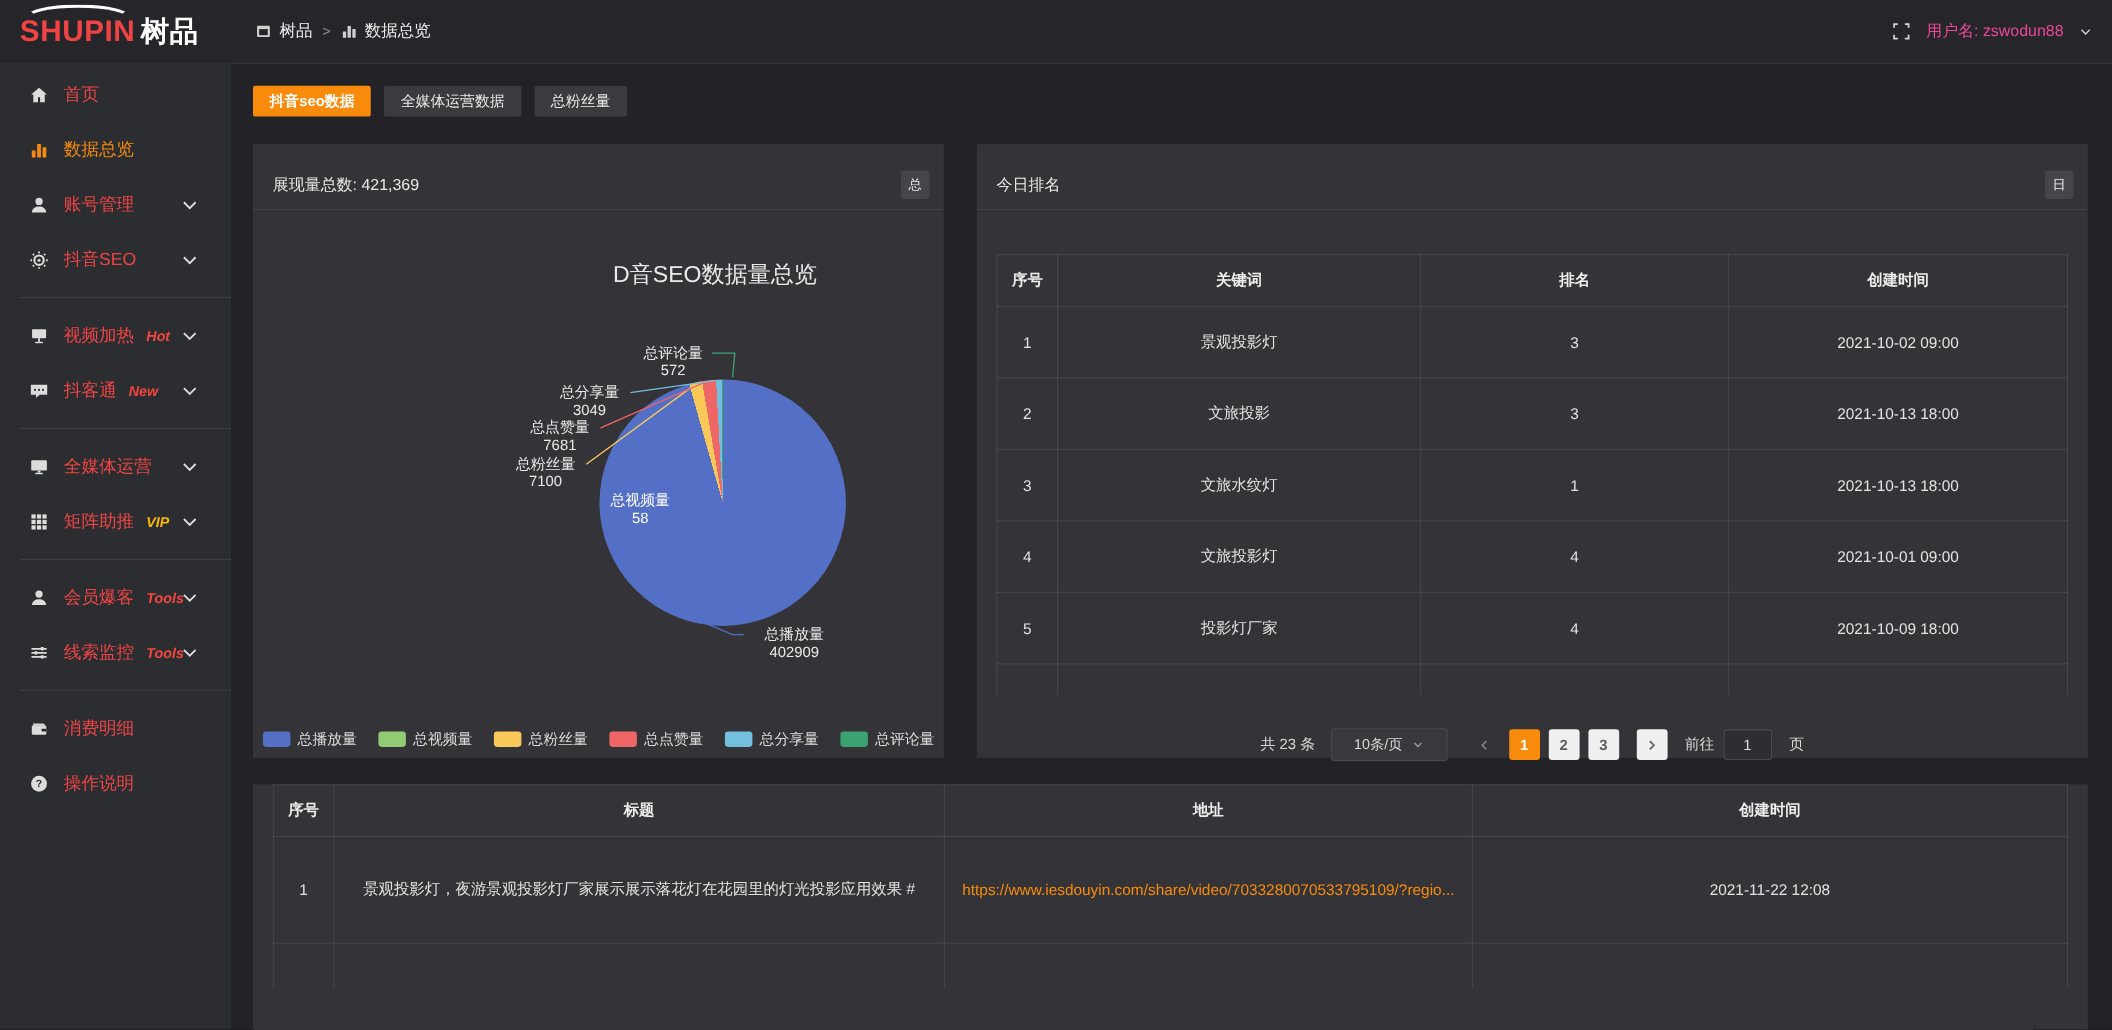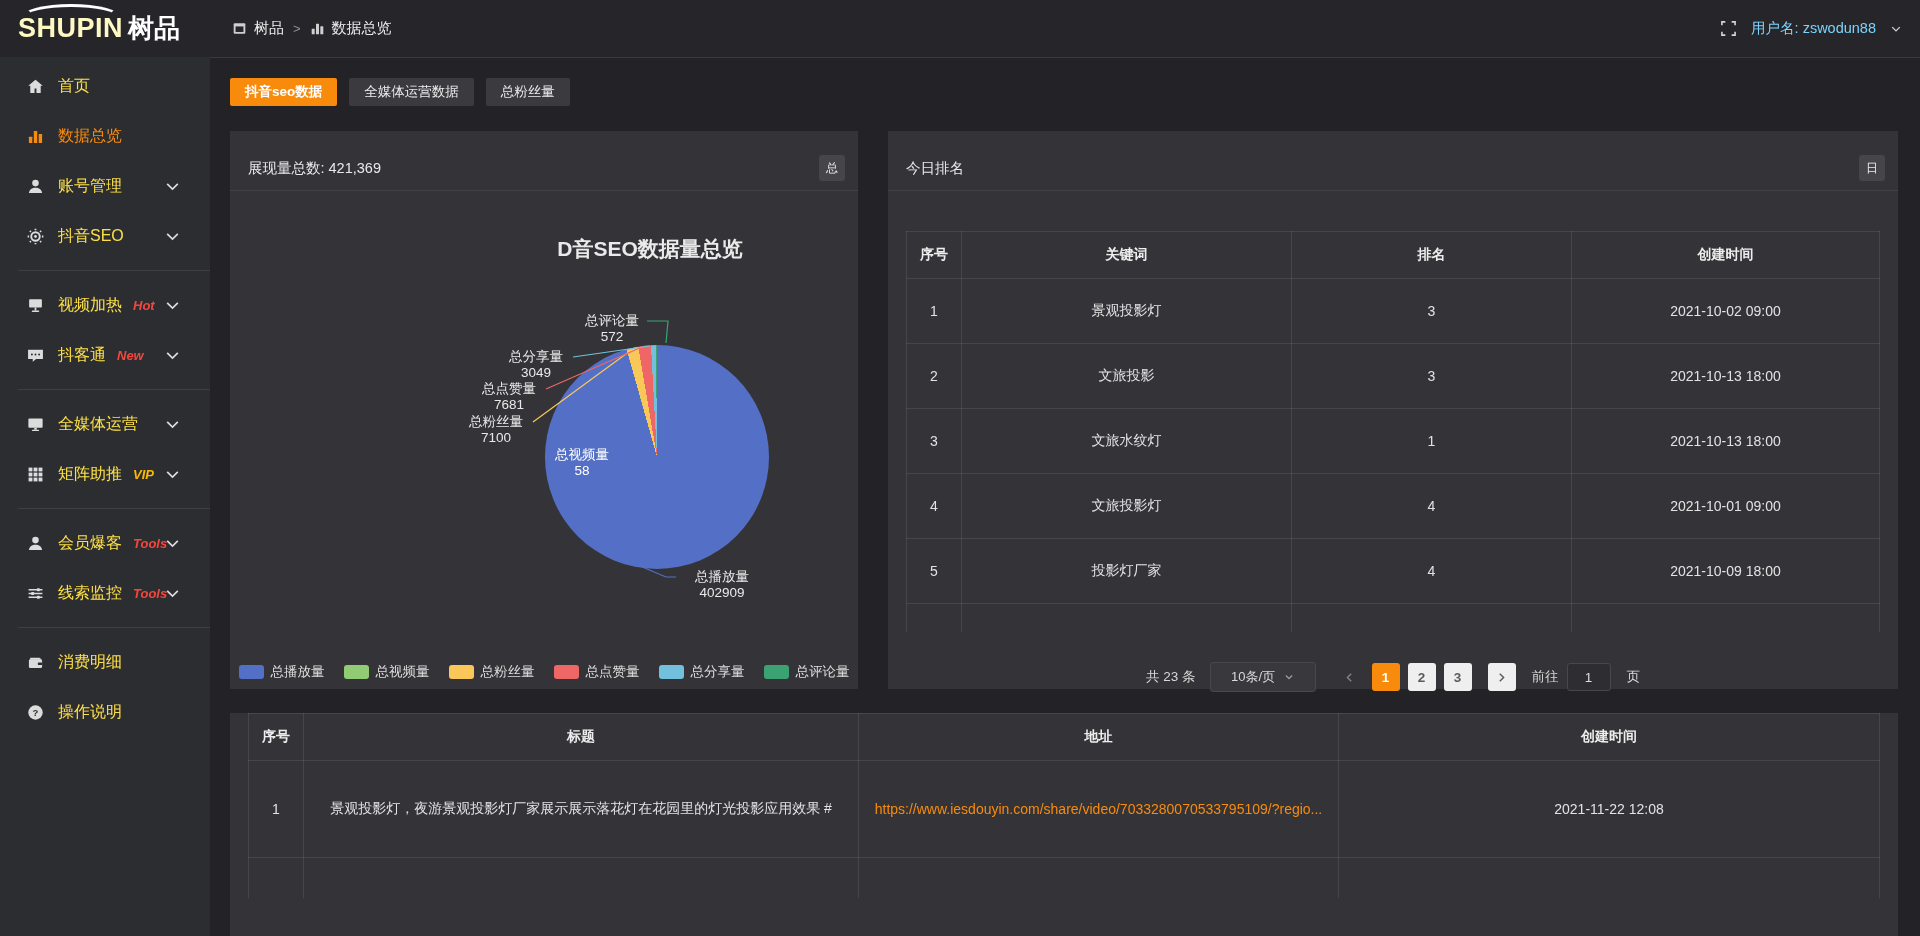--- a/index.html
+++ b/index.html
@@ -8,37 +8,37 @@
        -webkit-font-smoothing:antialiased;}
   .ic{display:inline-block;vertical-align:middle;fill:currentColor;}
 
   
   .topbar{position:absolute;top:0;left:0;width:1920px;height:57px;background:#26262a;
           display:flex;align-items:center;z-index:10;}
   .logo{width:210px;height:57px;position:relative;display:flex;align-items:center;
         padding-left:18px;box-sizing:border-box;cursor:pointer;}
   .logo-arc{position:absolute;left:22px;top:4px;width:92px;height:20px;
             border:3px solid transparent;border-top:3px solid #fff;border-radius:50%;}
-  .logo-en{font-size:27px;font-weight:800;letter-spacing:.5px;color:#fef9c3;}
+  .logo-en{font-size:27px;font-weight:800;letter-spacing:.5px;color:#ef4444;}
   .logo-cn{font-size:26px;font-weight:800;color:#fff;margin-left:5px;}
   .breadcrumb{display:flex;align-items:center;margin-left:22px;font-size:15px;color:#ececec;gap:7px;}
   .bc-ic{width:15px;height:15px;color:#cfcfcf;}
   .bc-sep{color:#909090;font-size:13px;margin:0 2px;}
   .topbar-right{margin-left:auto;display:flex;align-items:center;margin-right:18px;gap:14px;}
   .fs-ic{width:17px;height:17px;color:#d5d5d5;cursor:pointer;}
-  .uname{font-size:14.5px;color:#7dd3fc;cursor:pointer;}
+  .uname{font-size:14.5px;color:#ec4899;cursor:pointer;}
   .uchev{width:12px;height:12px;color:#cfcfcf;cursor:pointer;}
 
   
   .sidebar{position:absolute;top:57px;left:0;bottom:0;width:210px;background:#2c2d31;
            padding-top:4px;box-sizing:border-box;z-index:5;}
   .sb-item{position:relative;height:50px;display:flex;align-items:center;
            padding-left:27px;cursor:pointer;}
   .sb-item .ic{width:17px;height:17px;color:#dcdcdc;margin-right:14px;flex:none;}
-  .sb-label{font-size:16px;color:#fde047;}
+  .sb-label{font-size:16px;color:#ef4444;}
   .sb-item.active .sb-label,.sb-item.active .ic{color:#f88b0c;}
   .sb-badge{font-size:13px;font-weight:bold;font-style:italic;margin-left:11px;}
   .sb-chev{position:absolute;right:15px;width:11px;height:11px;color:#8f8f8f;}
   .sb-divider{border-top:1px solid rgba(255,255,255,.09);margin:9px 0 9px 18px;}
 
   
   .main{position:absolute;top:57px;left:210px;width:1710px;bottom:0;
         padding:0 22px 0 20px;box-sizing:border-box;border-top:1px solid #39393d;}
   .tabs{margin-top:20px;display:flex;gap:12px;}
   .tab{height:28px;padding:0 15px;border:none;border-radius:2px;background:#3a3a3f;
@@ -51,21 +51,21 @@
             border-bottom:1px solid rgba(255,255,255,.07);font-size:14.5px;color:#e9e9e9;position:relative;margin-top:15px;}
   .panel-hd.tall{height:52px;}
   .corner-btn{position:absolute;right:13px;top:50%;transform:translateY(-50%);
               width:26px;height:26px;background:#45454a;border:none;border-radius:3px;
               color:#eee;font-size:12px;font-family:inherit;cursor:pointer;line-height:26px;padding:0;}
 
   
   .chart-panel{width:628px;height:558px;flex:none;}
   .chart-area{position:relative;height:514px;}
   .chart-title{position:absolute;top:44px;left:420px;transform:translateX(-50%);
-               font-size:21px;font-weight:700;color:#eaeaea;white-space:nowrap;}
+               font-size:21px;font-weight:400;color:#eaeaea;white-space:nowrap;}
   .pie{position:absolute;left:315px;top:154px;width:224px;height:224px;border-radius:50%;z-index:1;}
   .leaders{position:absolute;left:0;top:0;width:628px;height:514px;z-index:2;pointer-events:none;}
   .pie-label{position:absolute;transform:translateX(-50%);text-align:center;font-size:13.5px;
              line-height:16px;color:#e9e9e9;z-index:3;white-space:nowrap;}
   .pl-0{left:492px;top:378px;}
   .pl-1{left:352px;top:256px;color:#fff;}
   .pl-2{left:266px;top:223px;}
   .pl-3{left:279px;top:190px;}
   .pl-4{left:306px;top:158px;}
   .pl-5{left:382px;top:122px;}

